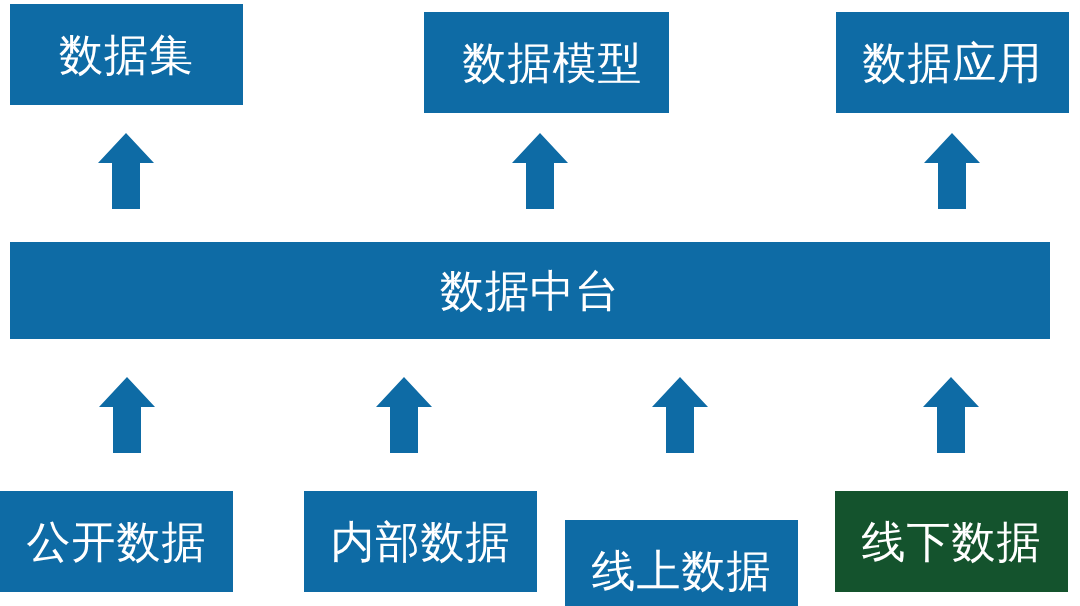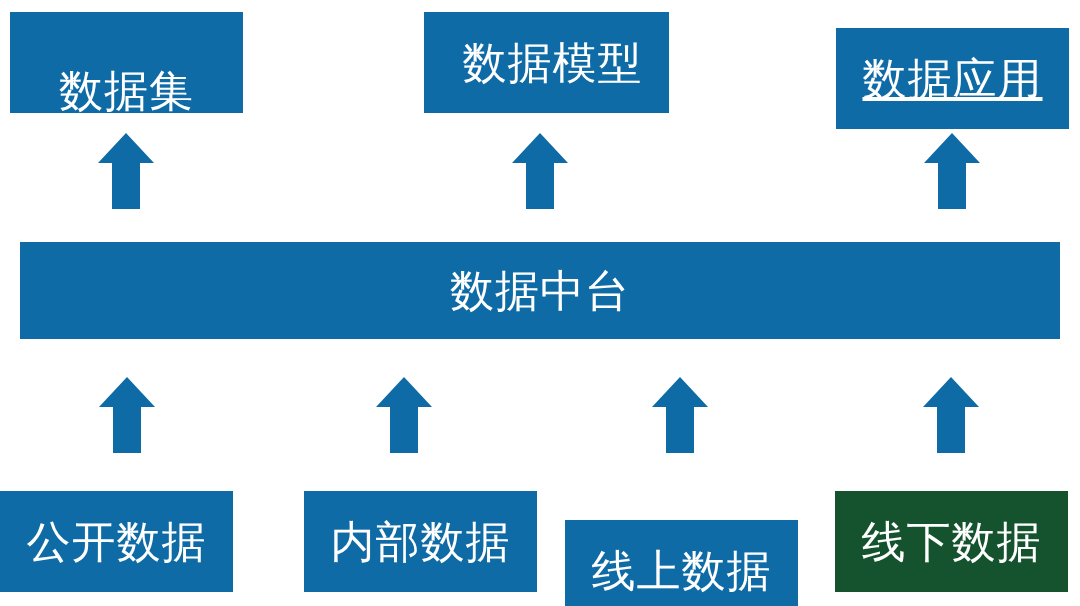--- a/index.html
+++ b/index.html
@@ -40,23 +40,23 @@
     position: absolute;
     width: 56px;
     height: 76px;
   }
   .arrow svg {
     display: block;
     width: 100%;
     height: 100%;
   }
   
-  .t0 { left: 10px;  top: 12px; align-items: flex-end; }
+  .t0 { left: 10px;  top: 4px; }
   .t1 { left: 424px; top: 12px; padding-left: 12px; }
-  .t2 { left: 836px; top: 28px; text-decoration: underline; }
+  .t2 { left: 836px; top: 12px; }
   
   .a1-0 { left: 98px;  top: 133px; }
   .a1-1 { left: 512px; top: 133px; }
   .a1-2 { left: 924px; top: 133px; }
   
   .a2-0 { left: 99px;  top: 377px; }
   .a2-1 { left: 376px; top: 377px; }
   .a2-2 { left: 652px; top: 377px; }
   .a2-3 { left: 923px; top: 377px; }
   
@@ -89,21 +89,21 @@
     <svg viewBox="0 0 56 76" aria-hidden="true">
         <polygon class="arrow-shape" points="28,0 56,30 42,30 42,76 14,76 14,30 0,30" fill="#0E6BA5"></polygon>
       </svg>
   </div>
   <div class="arrow a1-2">
     <svg viewBox="0 0 56 76" aria-hidden="true">
         <polygon class="arrow-shape" points="28,0 56,30 42,30 42,76 14,76 14,30 0,30" fill="#0E6BA5"></polygon>
       </svg>
   </div>
 
-  <div class="box middle-bar" style="background: rgb(14, 107, 165); color: rgb(255, 255, 255); margin-left: 10px;">
+  <div class="box middle-bar" style="background: rgb(14, 107, 165); color: rgb(255, 255, 255);">
     <span>数据中台</span>
   </div>
 
   <div class="arrow a2-0">
     <svg viewBox="0 0 56 76" aria-hidden="true">
         <polygon class="arrow-shape" points="28,0 56,30 42,30 42,76 14,76 14,30 0,30" fill="#0E6BA5"></polygon>
       </svg>
   </div>
   <div class="arrow a2-1">
     <svg viewBox="0 0 56 76" aria-hidden="true">

